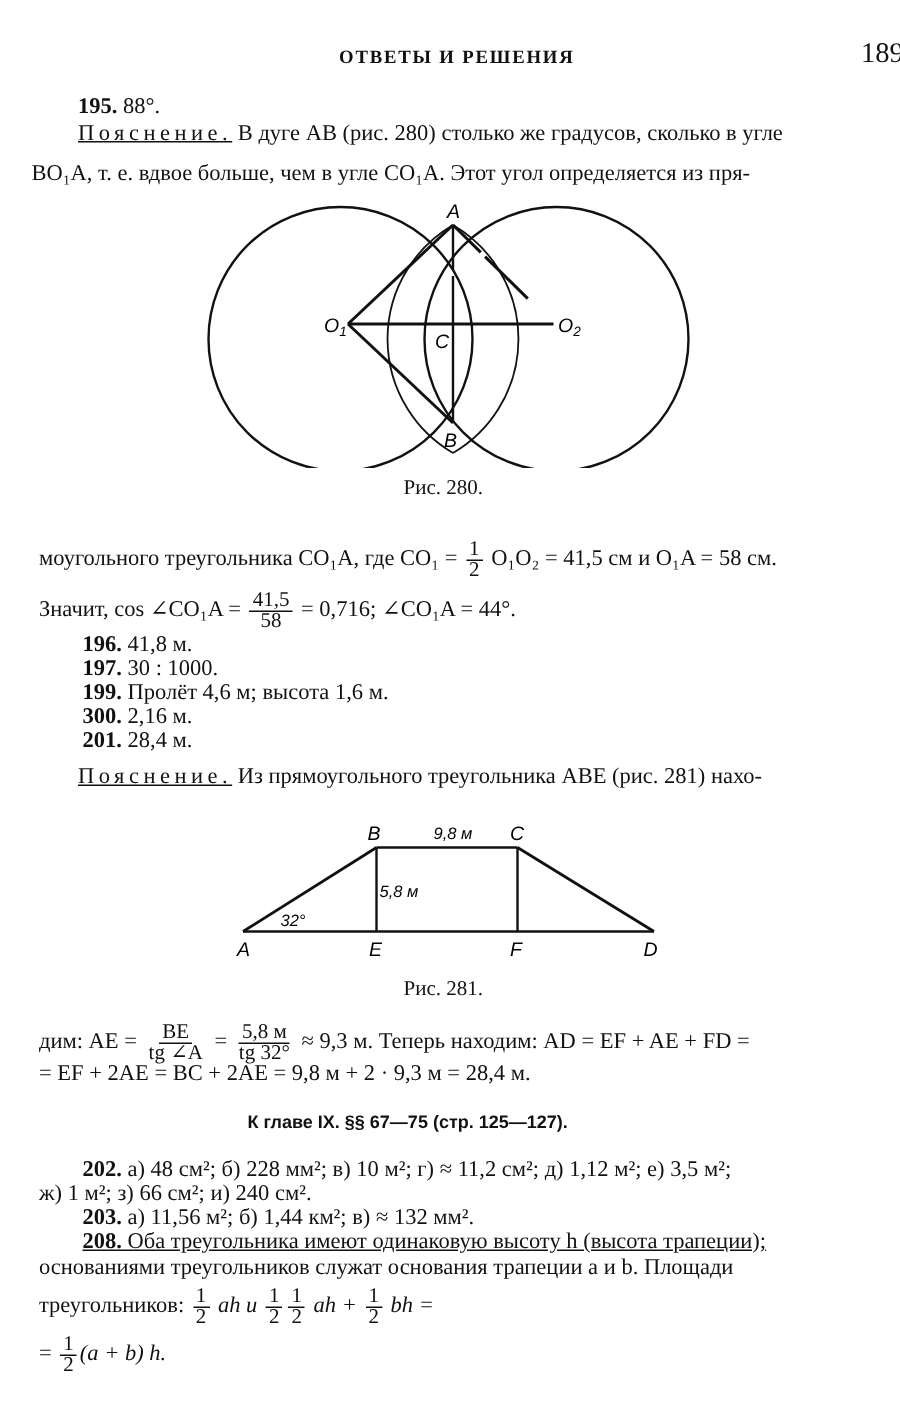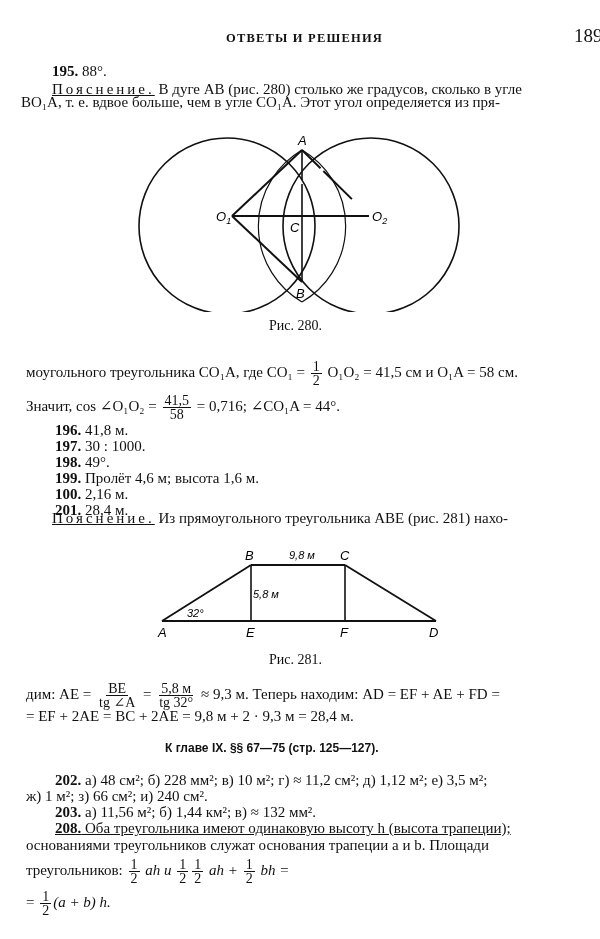--- a/index.html
+++ b/index.html
@@ -28,21 +28,21 @@
 <div class="abs header" style="left:226px; top:31px;">ОТВЕТЫ И РЕШЕНИЯ</div>
 <div class="abs pagenum" style="left:549px; top:25px;margin-left:25px;">189</div>
 
 <div class="abs txt" style="left:52px; top:63px;">
   <span class="b">195.</span>
   <span>88°.</span>
 </div>
 <div class="abs txt" style="left:52px; top:81px;">
   <span class="sp">Пояснение.</span><span> В дуге AB (рис. 280) столько же градусов, сколько в угле</span>
 </div>
-<div class="abs txt" style="left:21px; top:94px;">BO₁A, т. е. вдвое больше, чем в угле CO₁A. Этот угол определяется из пря-</div>
+<div class="abs txt" style="left:21px; top:108px;">BO₁A, т. е. вдвое больше, чем в угле CO₁A. Этот угол определяется из пря-</div>
 
 <svg class="abs" style="left:130px; top:112px;" width="340" height="200" viewBox="130 112 340 200">
   <circle cx="227" cy="226" r="88" fill="none" stroke="#111" stroke-width="1.6"></circle>
   <circle cx="371" cy="226" r="88" fill="none" stroke="#111" stroke-width="1.6"></circle>
   <path d="M302,150 A88,88 0 0,0 302,302" fill="none" stroke="#111" stroke-width="1.2"></path>
   <path d="M302,150 A88,88 0 0,1 302,302" fill="none" stroke="#111" stroke-width="1.2"></path>
   <line x1="232" y1="216" x2="302" y2="150" stroke="#111" stroke-width="2"></line>
   <line x1="232" y1="216" x2="302" y2="282" stroke="#111" stroke-width="2"></line>
   <line x1="232" y1="216" x2="369" y2="216" stroke="#111" stroke-width="2"></line>
   <line x1="302" y1="150" x2="369" y2="216" stroke="#111" stroke-width="2" stroke-dasharray="26,4,40"></line>
@@ -55,32 +55,31 @@
 </svg>
 <div class="abs caption" style="left:269px; top:318px;">Рис. 280.</div>
 
 <div class="abs txt" style="left:26px; top:360px;">
   <span>моугольного треугольника  CO₁A, где CO₁ = </span><span class="frac">
       <span class="num">1</span>
       <span class="den">2</span>
     </span><span> O₁O₂ = 41,5 см и O₁A = 58 см.</span>
 </div>
 <div class="abs txt" style="left:26px; top:394px;">
-  <span>Значит, cos ∠O₁O₂ = </span><span class="frac">
+  <span>Значит, cos ∠CO₁A = </span><span class="frac">
       <span class="num">41,5</span>
       <span class="den">58</span>
     </span><span> = 0,716;  ∠CO₁A = 44°.</span>
 </div>
 
 <div class="abs txt" style="left:55px; top:422px; line-height:16px;">
   <div><span class="b">196.</span> <span>41,8 м.</span></div>
   <div><span class="b">197.</span> <span>30 : 1000.</span></div>
-  <div><span class="b">198.</span> <span>49°.</span></div>
   <div><span class="b">199.</span> <span>Пролёт 4,6 м; высота 1,6 м.</span></div>
-  <div><span class="b">100.</span> <span>2,16  м.</span></div>
+  <div><span class="b">300.</span> <span>2,16  м.</span></div>
   <div><span class="b">201.</span> <span>28,4  м.</span></div>
 </div>
 
 <div class="abs txt" style="left:52px; top:510px;">
   <span class="sp">Пояснение.</span><span> Из прямоугольного треугольника  ABE  (рис. 281)  нахо-</span>
 </div>
 
 <svg class="abs" style="left:150px; top:538px;" width="300" height="105" viewBox="150 538 300 105">
   <line x1="162" y1="621" x2="436" y2="621" stroke="#111" stroke-width="1.8"></line>
   <line x1="162" y1="621" x2="251" y2="565" stroke="#111" stroke-width="1.8"></line>

